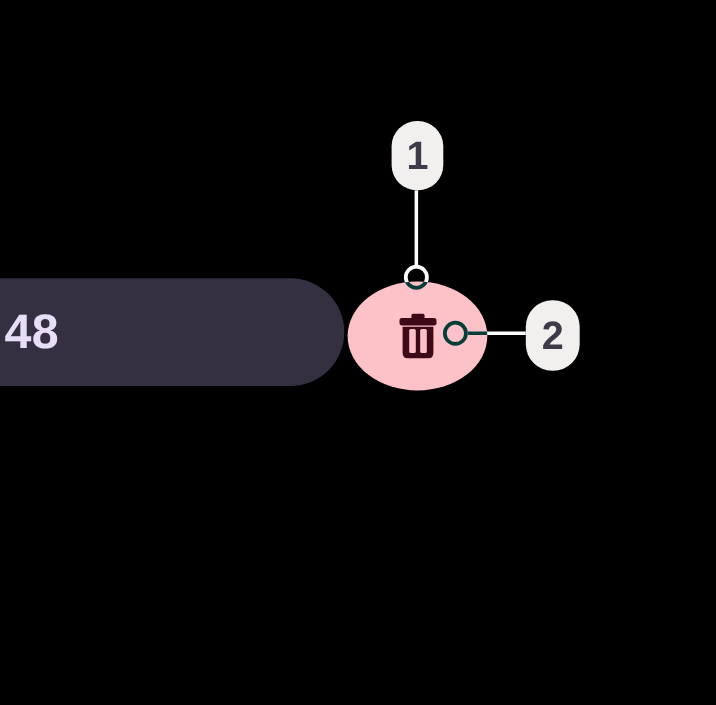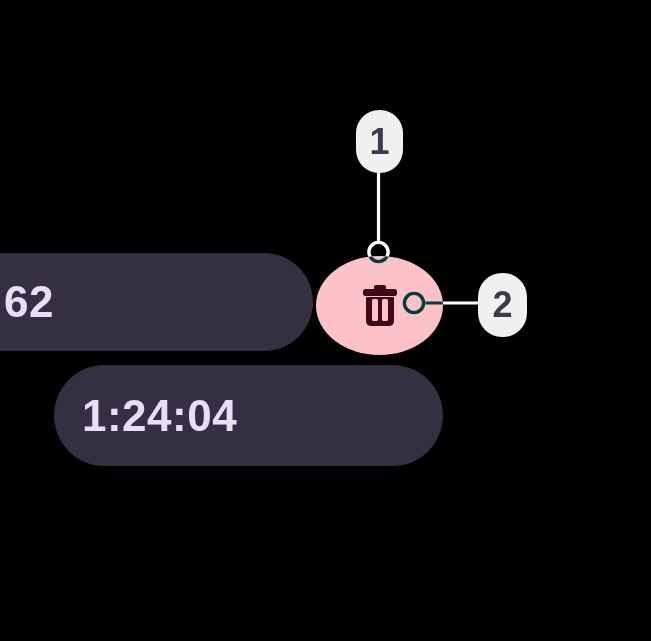--- a/index.html
+++ b/index.html
@@ -83,36 +83,33 @@
   }
   .badge-1 { left: 356px; top: 110px; width: 47px; height: 63px; border-radius: 23px; }
   .badge-2 { left: 478px; top: 273px; width: 49px; height: 64px; border-radius: 24px; }
 </style>
 </head>
 <body>
 
 <div class="canvas">
 
   <div class="pill pill-elapsed">
-    <span>62</span>
+    <span>48</span>
   </div>
 
   <button class="delete-btn">
     <svg width="34" height="41" viewBox="0 0 34 41" aria-hidden="true">
       <rect x="11" y="0" width="12" height="8" rx="2" fill="var(--delete-icon)"></rect>
       <rect x="0" y="4" width="34" height="7" rx="2.5" fill="var(--delete-icon)"></rect>
       <path d="M3 12 H31 V36 Q31 41 25.5 41 H8.5 Q3 41 3 36 Z" fill="var(--delete-icon)"></path>
       <rect x="9" y="14" width="6" height="22" rx="1.5" fill="var(--delete-button)"></rect>
       <rect x="19" y="14" width="6" height="22" rx="1.5" fill="var(--delete-button)"></rect>
     </svg>
   </button>
 
-  <div class="pill pill-remaining">
-    <span>1:24:04</span>
-  </div>
 
   <svg class="leader-overlay" aria-hidden="true">
     <line x1="378.5" y1="173" x2="378.5" y2="241.5" stroke="var(--leader-line)" stroke-width="3.2"></line>
     <circle cx="378.5" cy="252" r="9.6" fill="none" stroke="var(--leader-line)" stroke-width="3.4"></circle>
     <line x1="425.5" y1="303" x2="478" y2="303" stroke="var(--leader-line)" stroke-width="3.2"></line>
     <circle cx="414" cy="303" r="9.6" fill="none" stroke="var(--leader-line)" stroke-width="3.4"></circle>
   </svg>
 
   <div class="badge badge-1">
     <span>1</span>

